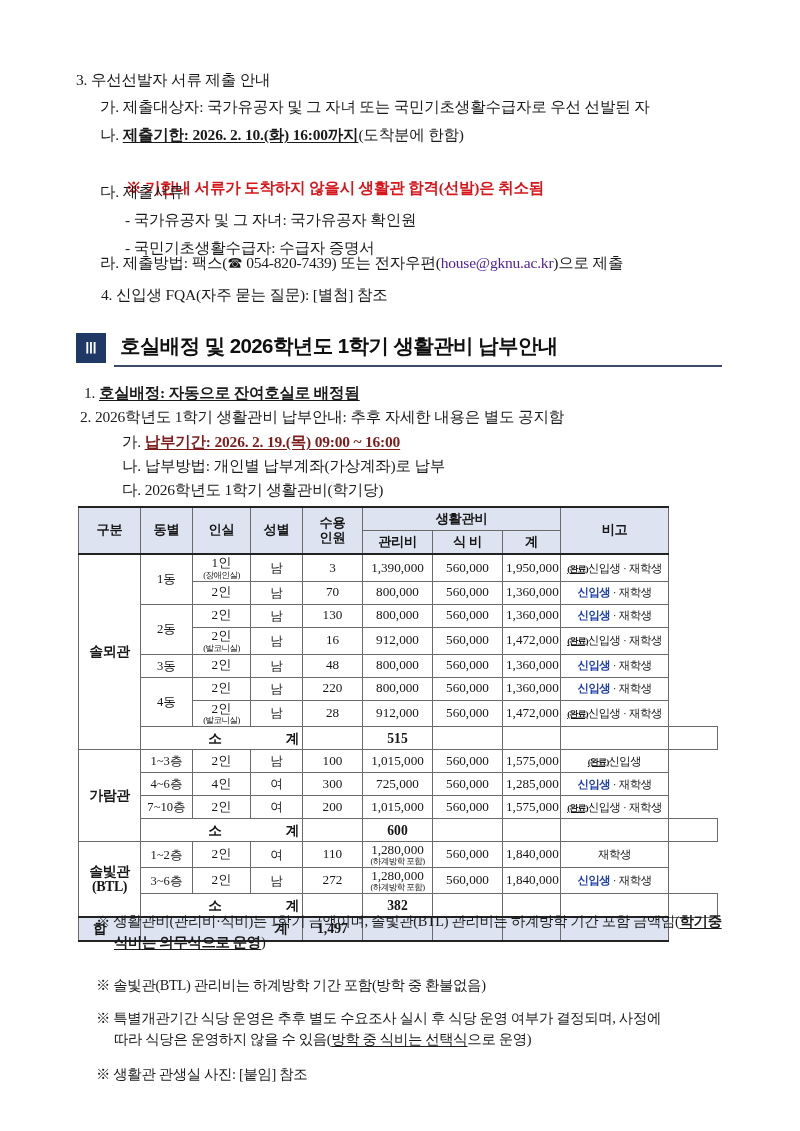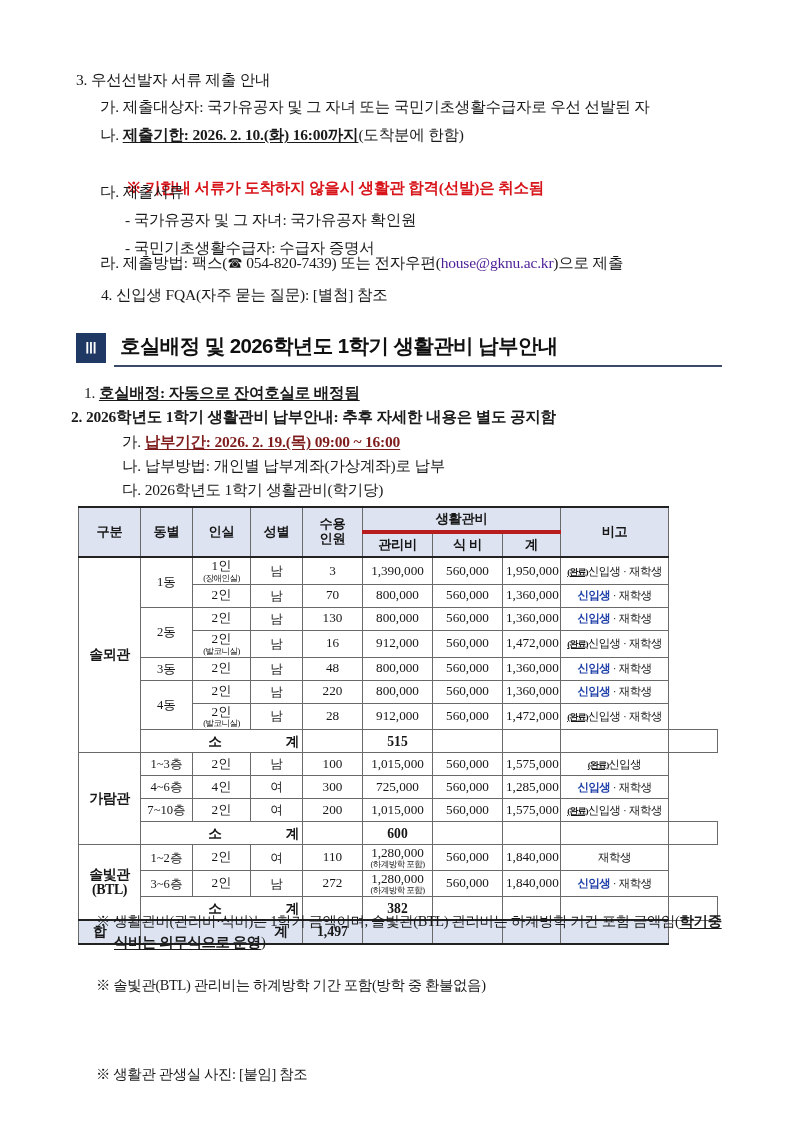--- a/index.html
+++ b/index.html
@@ -100,21 +100,21 @@
     overflow: hidden;
   }
   table.fees thead th {
     background: #dde3f0;
     font-weight: bold;
     font-size: 13.2px;
     letter-spacing: -0.3px;
     border-top: 2px solid #222;
     border-bottom: 1px solid #6a6a6a;
   }
-  table.fees thead tr.h2 th { border-top: 4px solid #b91c1c; }
+  table.fees thead tr.h2 th { border-top: 1px solid #b91c1c; }
   table.fees tbody tr.firstbody td { border-top: 2px solid #222; }
 
   td.num   { text-align: right;  padding-right: 7px; font-size: 13.2px; }
   td.cnt   { text-align: right;  padding-right: 8px; font-size: 13.2px; }
   td.lft   { text-align: left;   padding-left: 6px; font-size: 13.2px; }
   td.bldg  { font-weight: bold; font-size: 14px; letter-spacing: -0.5px; }
   td.remark{ text-align: left;   padding-left: 4px; font-size: 11.4px; letter-spacing: -0.4px; }
   td.subtot{ font-weight: bold; font-size: 13.6px; background: #ffffff; }
   td.subtot-lbl {
     text-align: left;
@@ -210,21 +210,21 @@
     <div class="sec-badge">Ⅲ</div>
     <div class="sec-title">호실배정 및 2026학년도 1학기 생활관비 납부안내</div>
     <div class="sec-rule"></div>
   </div>
 
   <div class="blk lvl1" style="top:383px;left:84px;">
     <span>1.</span>
     <span class="bold u">호실배정: 자동으로 잔여호실로 배정됨</span>
   </div>
 
-  <div class="blk lvl1" style="top:407px;left:71px;font-weight:bold;">
+  <div class="blk lvl1" style="top:407px;left:80px;">
     <span>2.</span>
     <span>2026학년도 1학기 생활관비 납부안내: 추후 자세한 내용은 별도 공지함</span>
   </div>
 
   <div class="blk lvl3" style="top:432px;">
     <span>가.</span>
     <span class="bold u navy">납부기간: 2026. 2. 19.(목) 09:00 ~ 16:00</span>
   </div>
 
   <div class="blk lvl3" style="top:456px;">
@@ -475,19 +475,24 @@
     <span>※</span>
     <span>생활관비(관리비·식비)는 1학기 금액이며, 솔빛관(BTL) 관리비는 하계방학 기간 포함 금액임(</span><span class="u bold">학기중</span><br>
     <span class="ind"><span class="u bold">식비는 의무식으로 운영</span><span>)</span></span>
   </div>
 
   <div class="note" style="top:975px;">
     <span>※</span>
     <span>솔빛관(BTL) 관리비는 하계방학 기간 포함(방학 중 환불없음)</span>
   </div>
 
+  <div class="note" style="top:1008px; width:650px; white-space:normal;">
+    <span>※</span>
+    <span>특별개관기간 식당 운영은 추후 별도 수요조사 실시 후 식당 운영 여부가 결정되며, 사정에</span><br>
+    <span class="ind"><span>따라 식당은 운영하지 않을 수 있음(</span><span class="u">방학 중 식비는 선택식</span><span>으로 운영)</span></span>
+  </div>
 
   <div class="note" style="top:1064px;">
     <span>※</span>
     <span>생활관 관생실 사진: [붙임] 참조</span>
   </div>
 
 </div>
 
 </body></html>

